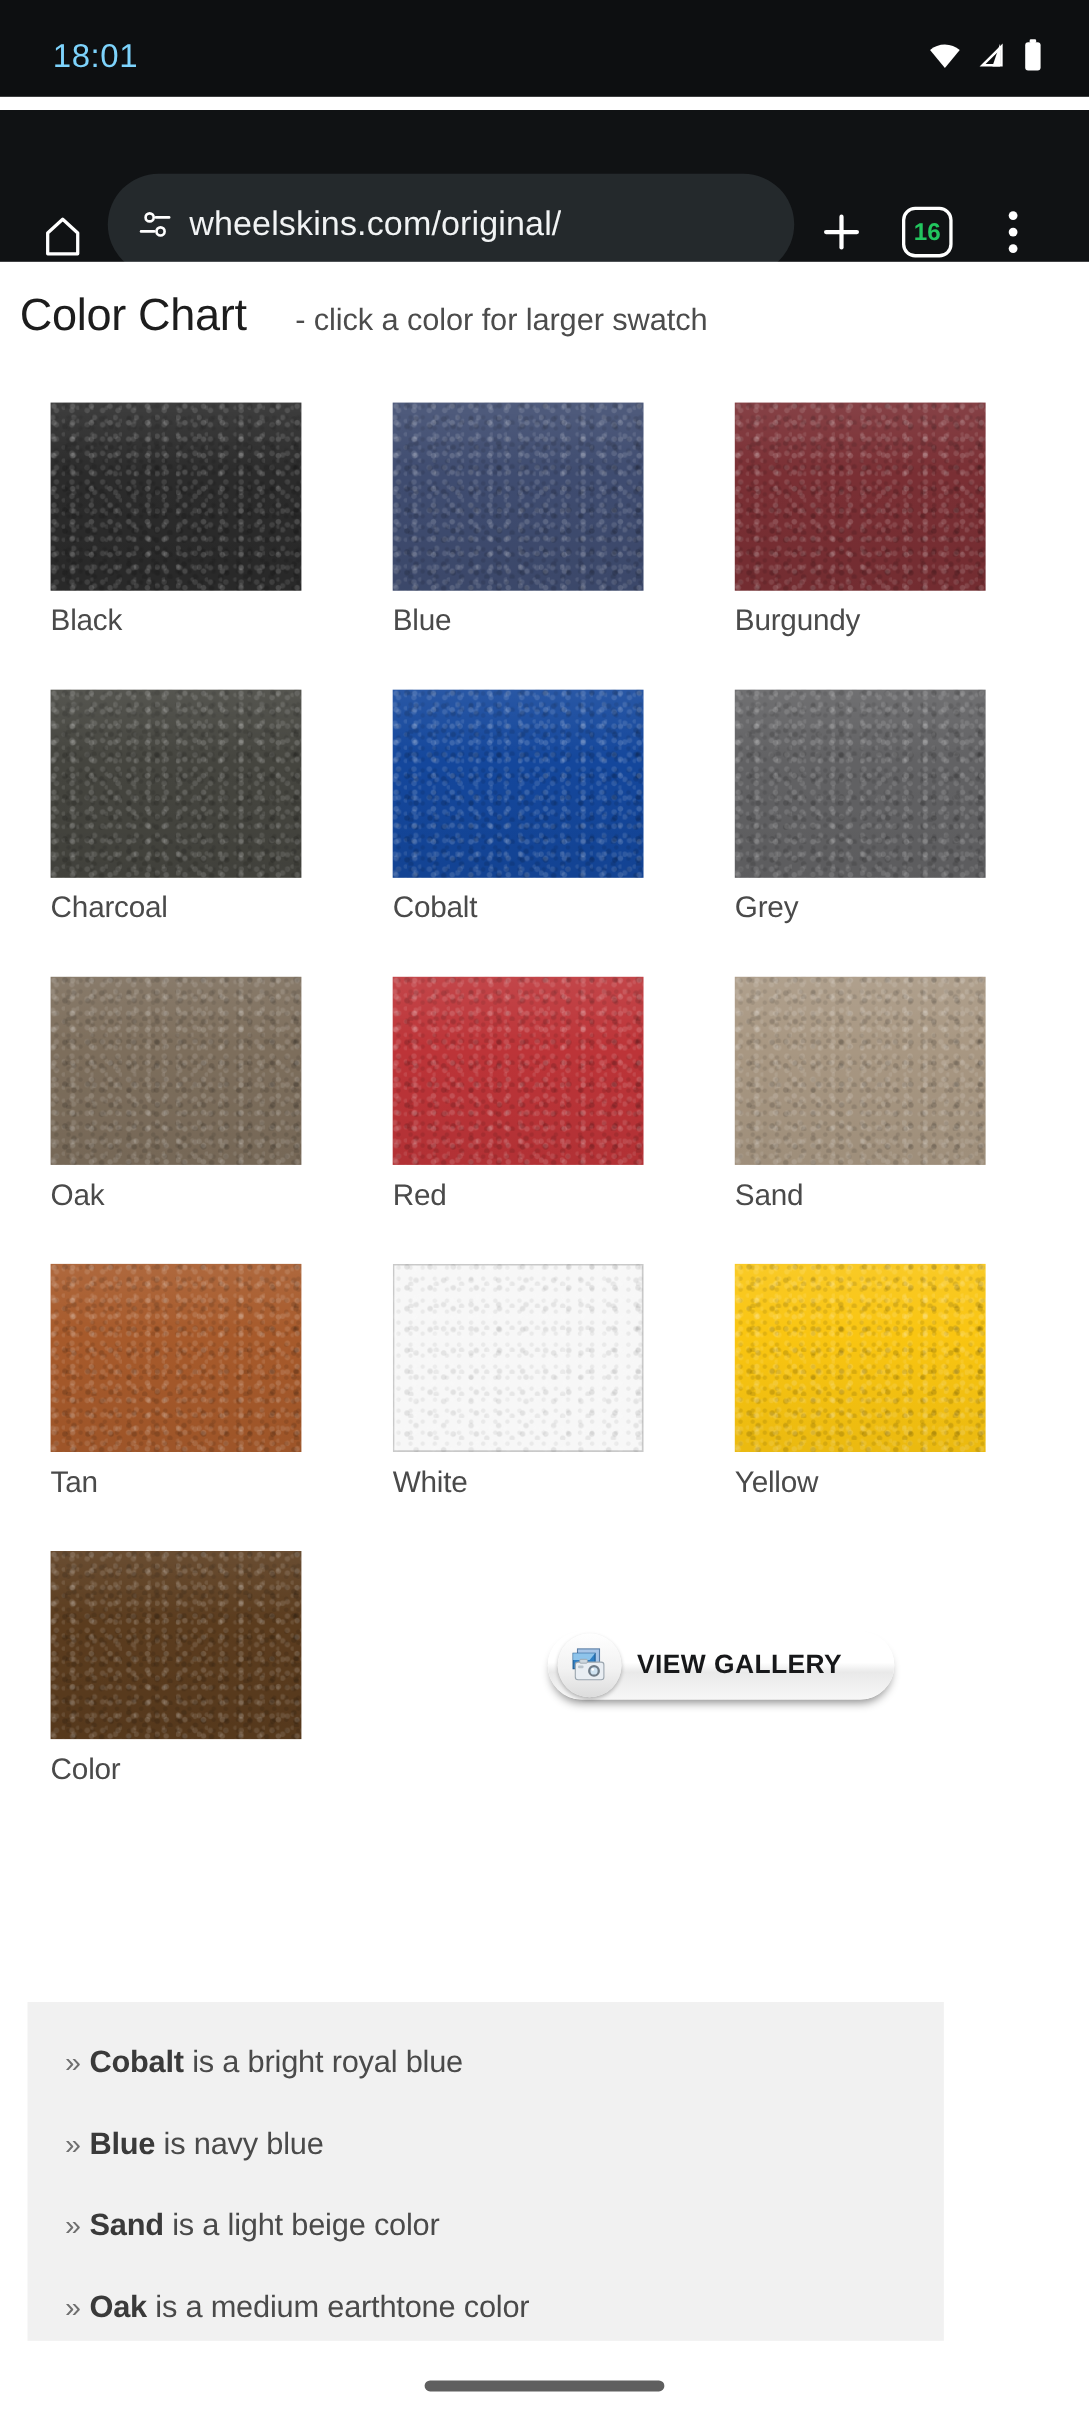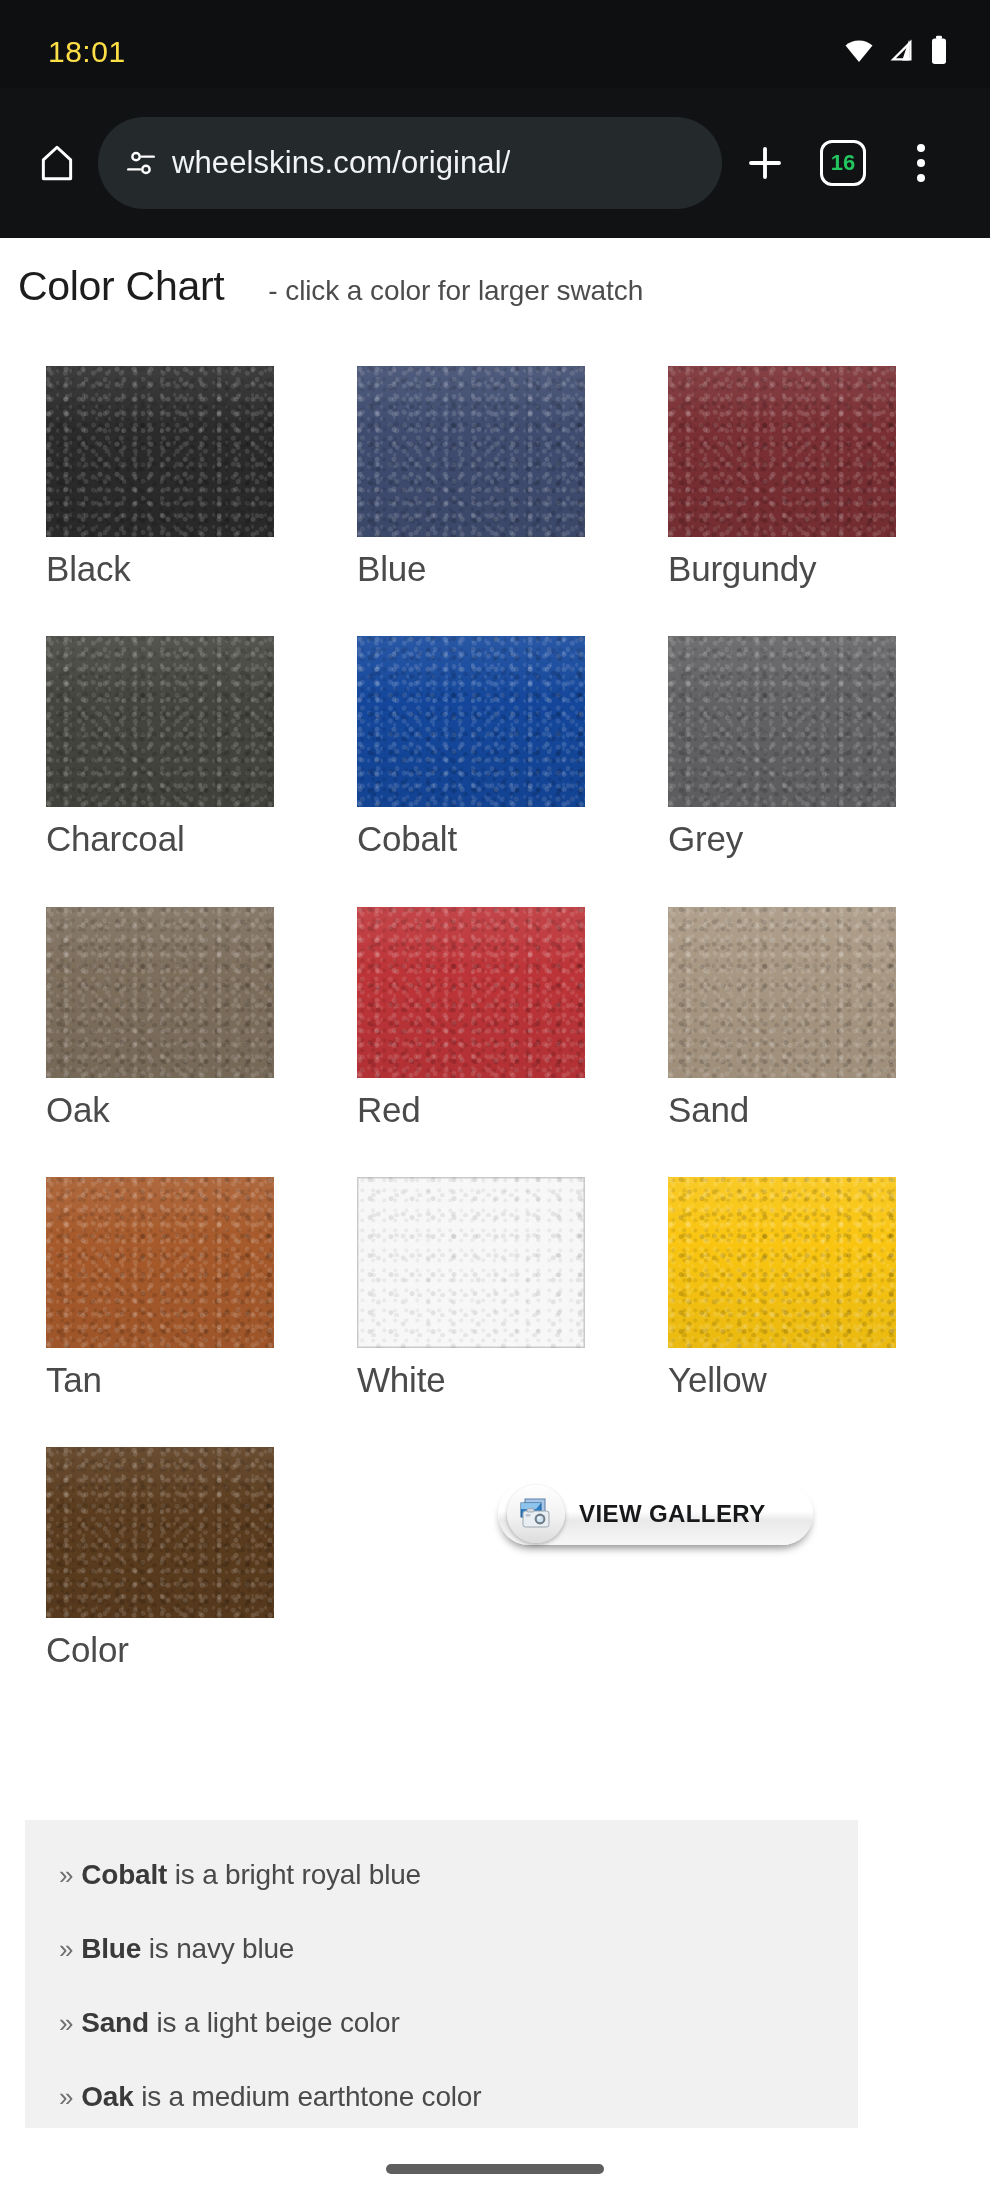--- a/index.html
+++ b/index.html
@@ -7,32 +7,32 @@
   body {
     background:#ffffff;
     font-family:"Liberation Sans", sans-serif;
     overflow:hidden;
     position:relative;
   }
 
   
   .statusbar{
     position:absolute; left:0; top:0; width:990px; height:88px;
-    background:#0d0f11; color:#fde047;
+    background:#0d0f11; color:#7dd3fc;
     display:flex; align-items:center; justify-content:space-between;
     padding:16px 40px 0 48px;
   }
   .status-time{ font-size:30px; letter-spacing:.5px; font-weight:400; }
   .status-icons{ display:flex; align-items:center; gap:13px; }
 
   
   .toolbar{
-    position:absolute; left:0; top:88px; width:990px; height:150px;
+    position:absolute; left:0; top:100px; width:990px; height:150px;
     background:#101214;
-    display:flex; align-items:center;
+    display:flex; align-items:flex-end;
     padding:0 30px 0 22px;
   }
   .home-btn{ width:70px; height:70px; display:flex; align-items:center; justify-content:center; flex:0 0 auto; }
   .omnibox{
     flex:1 1 auto; height:92px; margin-left:6px; margin-right:4px;
     background:#24292c; border-radius:46px;
     display:flex; align-items:center; padding:0 22px 0 26px;
     overflow:hidden; min-width:0;
   }
   .omnibox .tune{ flex:0 0 auto; margin-right:14px; display:flex; align-items:center; }
@@ -64,21 +64,21 @@
   .grid{ position:relative; margin-top:56px; padding:0 0 0 46px; }
   .row{ display:flex; margin-bottom:47px; }
   .cell{ width:311px; flex:0 0 311px; position:relative; }
   .cell.empty{ visibility:hidden; }
   .swatch{
     width:228px; height:171px; display:block; position:relative;
     background-repeat:repeat; background-size:64px 64px;
   }
   .swatch.bordered{ box-shadow:inset 0 0 0 1.5px #c9c9c9; }
   .swatch-label{
-    margin-top:12px; font-size:35px; color:#4a4a4a; font-weight:400;
+    margin-top:12px; font-size:27px; color:#4a4a4a; font-weight:400;
     letter-spacing:-.2px; line-height:1.15;
   }
 
   
   .swatch .grain{
     position:absolute; inset:0;
     background-image:
       radial-gradient(circle at 18% 22%, rgba(255,255,255,.16) 0 2px, transparent 3px),
       radial-gradient(circle at 62% 14%, rgba(0,0,0,.16) 0 2px, transparent 3px),
       radial-gradient(circle at 38% 55%, rgba(255,255,255,.12) 0 2px, transparent 3px),

